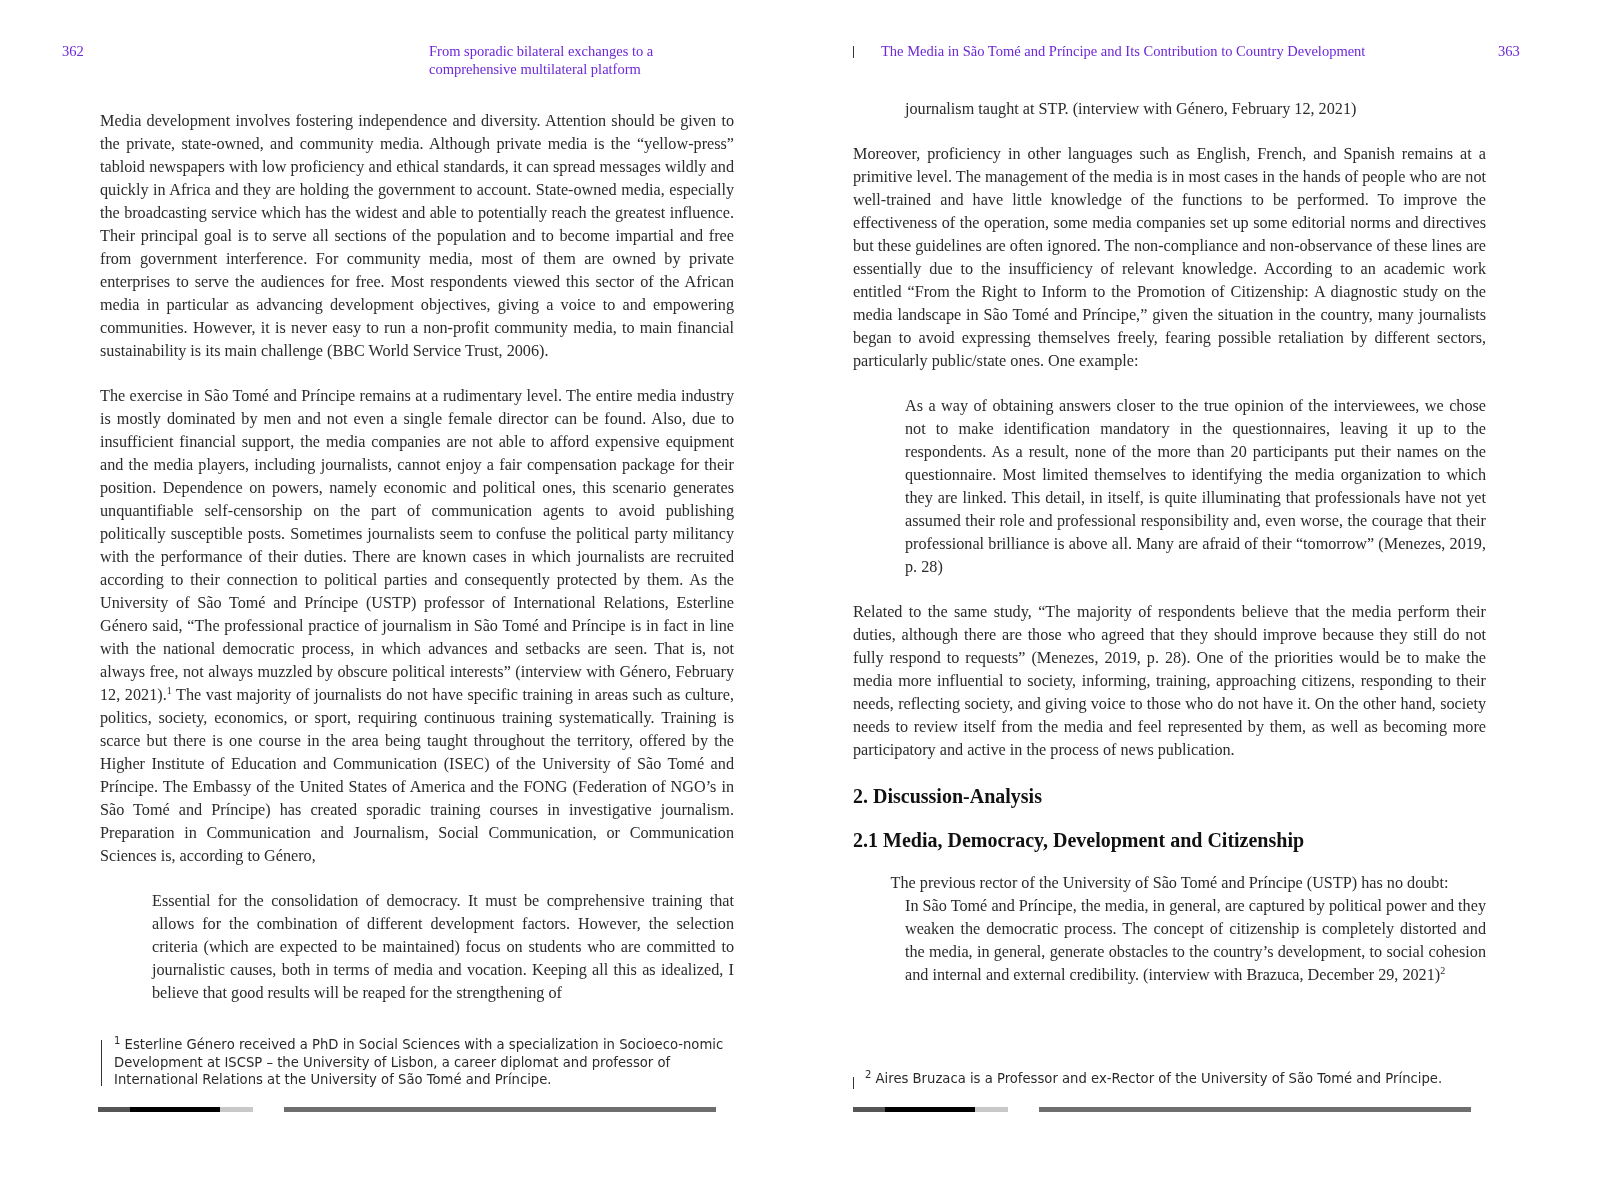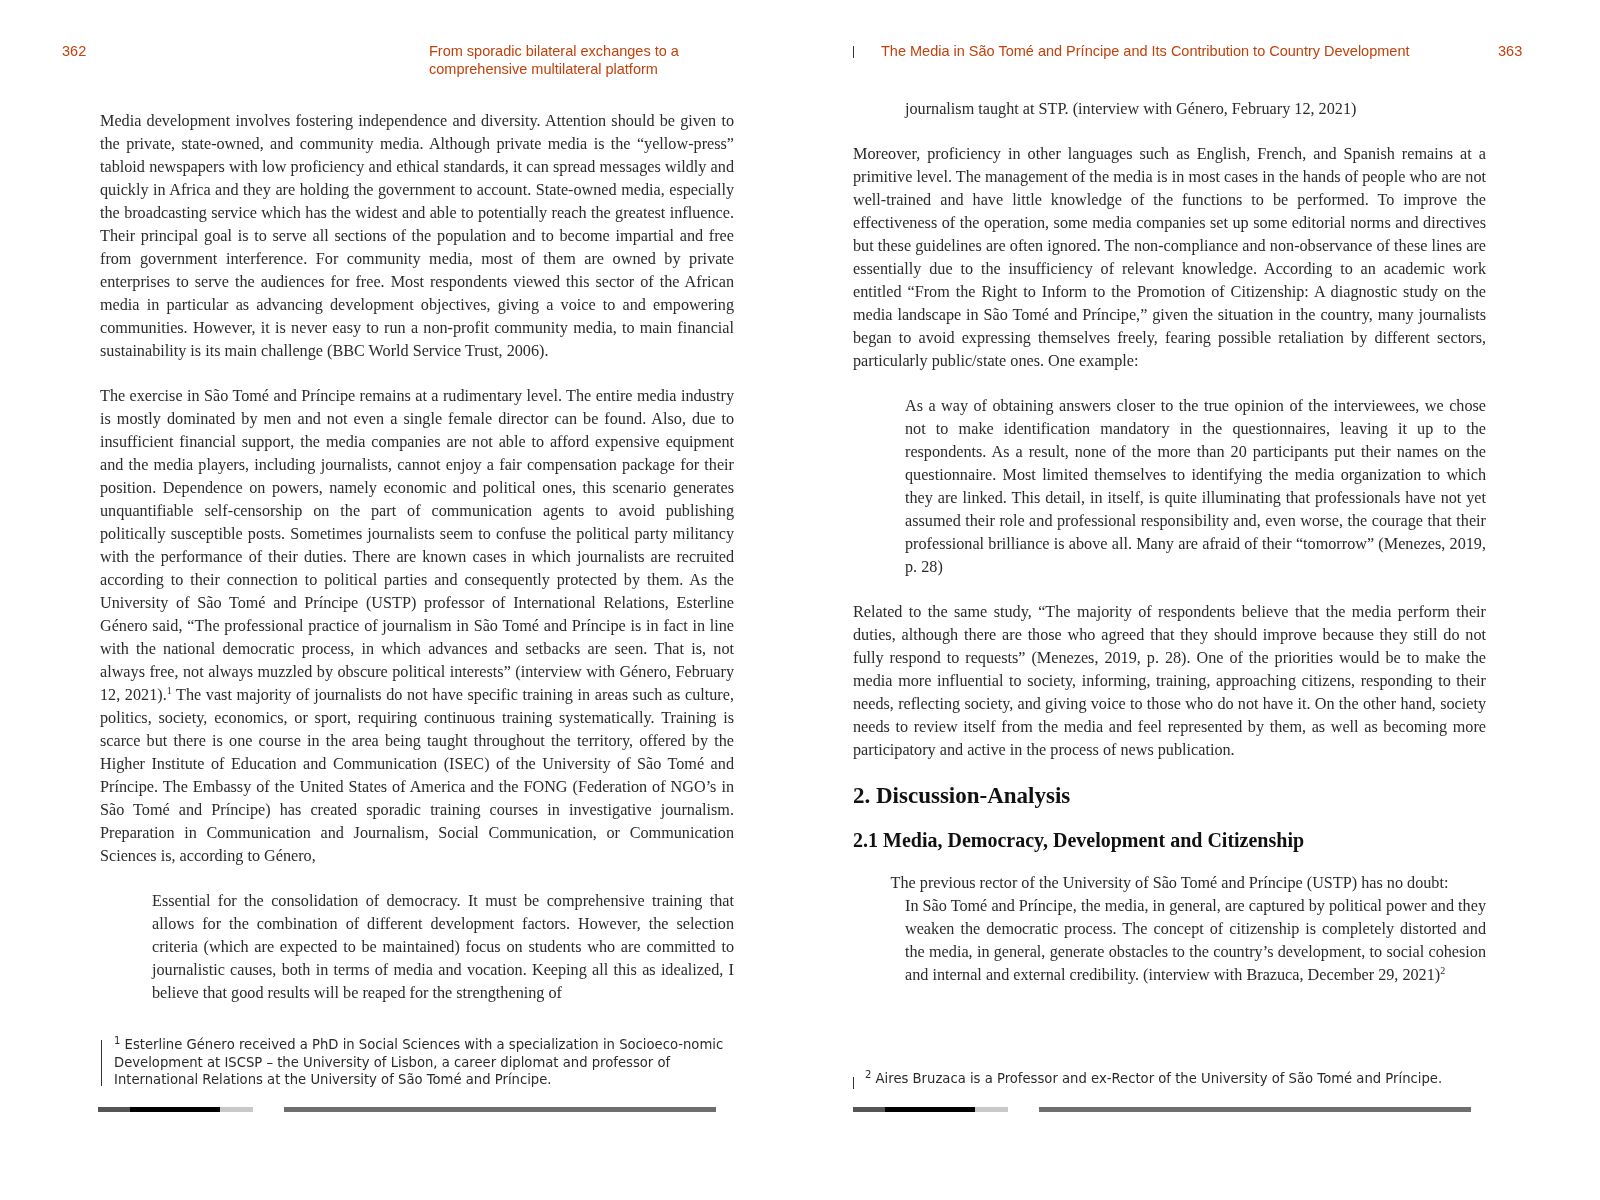--- a/index.html
+++ b/index.html
@@ -1,39 +1,39 @@
 <!DOCTYPE html>
 <html><head>
 <meta charset="utf-8">
 <style>
   html, body { margin: 0; padding: 0; background: #ffffff; }
   body { width: 1600px; height: 1200px; position: relative; overflow: hidden; color: #2a2a2a; }
   .page { position: absolute; top: 0; height: 1200px; }
   .page-left { left: 0; width: 800px; }
   .page-right { left: 800px; width: 800px; }
 
-  .running-head { position: absolute; top: 42px; font-family: Liberation Sans, sans-serif; font-size: 14.5px; line-height: 18px; color: #c2410c; }
+  .running-head { position: absolute; top: 42px; font-family: Liberation Serif, serif; font-size: 14.5px; line-height: 18px; color: #6d28d9; }
   .pnum-left { left: 62px; }
   .chapter-left { left: 99px; width: 260px; }
   .rule-inline { display: inline-block; width: 92px; height: 1px; background: #333; vertical-align: middle; margin-left: 8px; }
   .section-left { left: 429px; width: 300px; }
   .bar-right { left: 53px; width: 1px; height: 12px; top: 46px; background: #333; }
   .section-right { left: 81px; }
   .pnum-right { left: 698px; }
 
   .body-text { position: absolute; font-family: "Liberation Serif", serif; font-size: 16.2px; line-height: 23px; text-align: justify; color: #2b2b2b; }
   .body-text p { margin: 0; }
   .left-col { left: 100px; width: 634px; }
   .right-col { left: 53px; width: 633px; }
   .indent-quote { padding-left: 52px; }
   .gap { height: 22px; }
   sup { font-size: 10px; line-height: 0; }
 
   .heading { font-family: "Liberation Serif", serif; font-weight: bold; color: #111; margin: 0; }
-  .h2 { font-size: 23px; line-height: 28px; }
+  .h2 { font-size: 20px; line-height: 28px; }
   .h3 { font-size: 20px; line-height: 28px; }
 
   .footnote { position: absolute; font-family: "DejaVu Sans", sans-serif; font-size: 13.2px; line-height: 17.5px; color: #2a2a2a; }
   .fn-left { left: 114px; top: 1036px; width: 625px; }
   .fn-left-bar { position: absolute; left: 101px; top: 1040px; width: 1px; height: 46px; background: #333; }
   .fn-right { left: 65px; top: 1070px; width: 640px; }
   .fn-right-bar { position: absolute; left: 53px; top: 1077px; width: 1px; height: 12px; background: #333; }
 
   .deco { position: absolute; top: 1107px; height: 5px; }
   .deco .seg { position: absolute; top: 0; height: 5px; }

